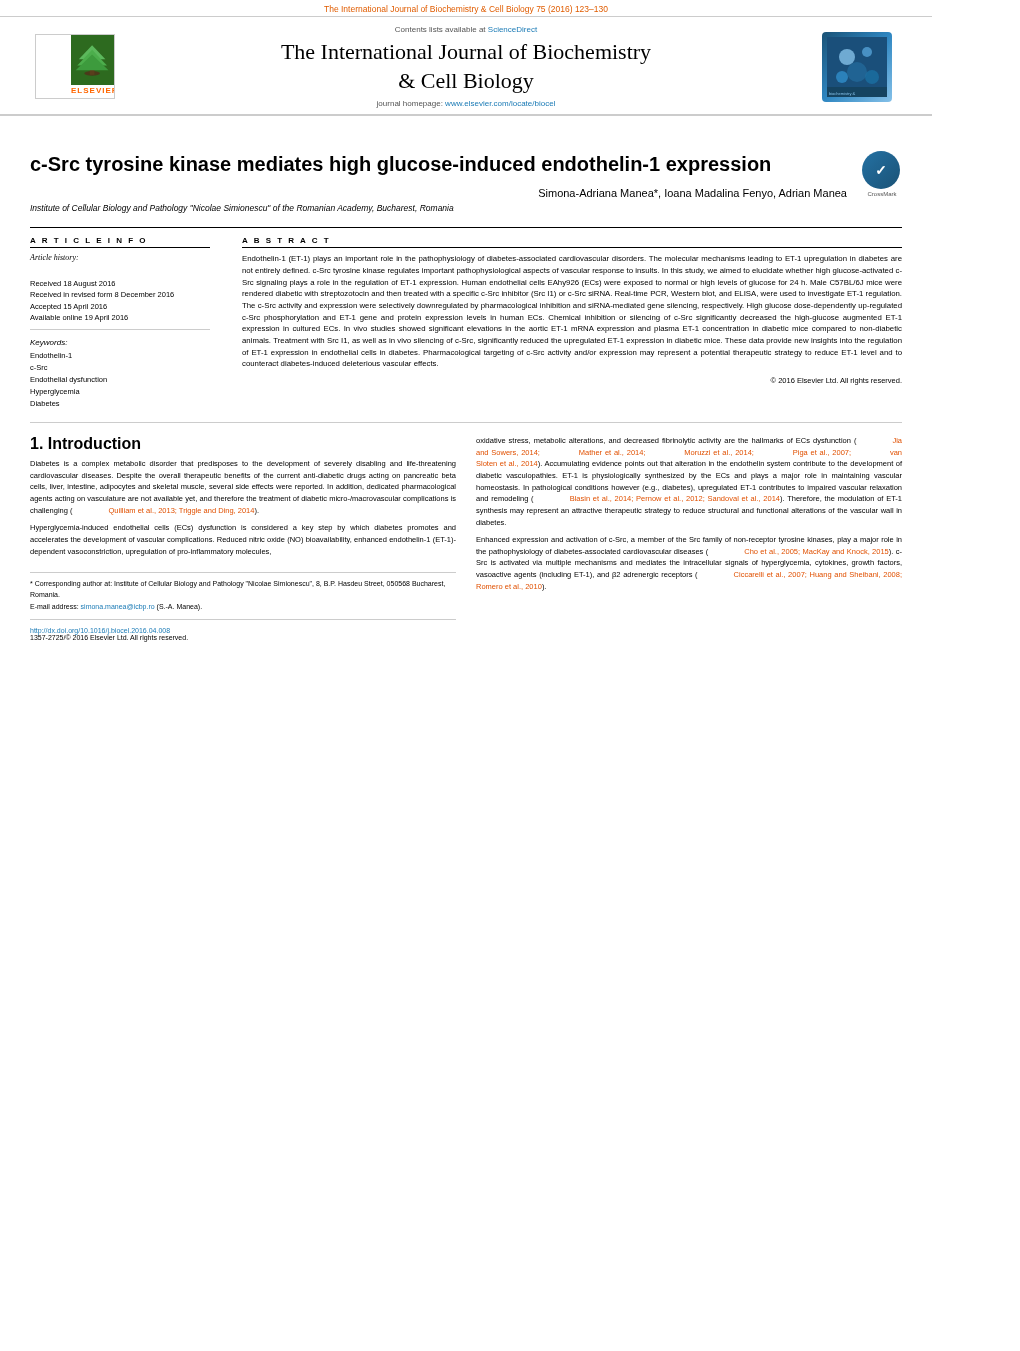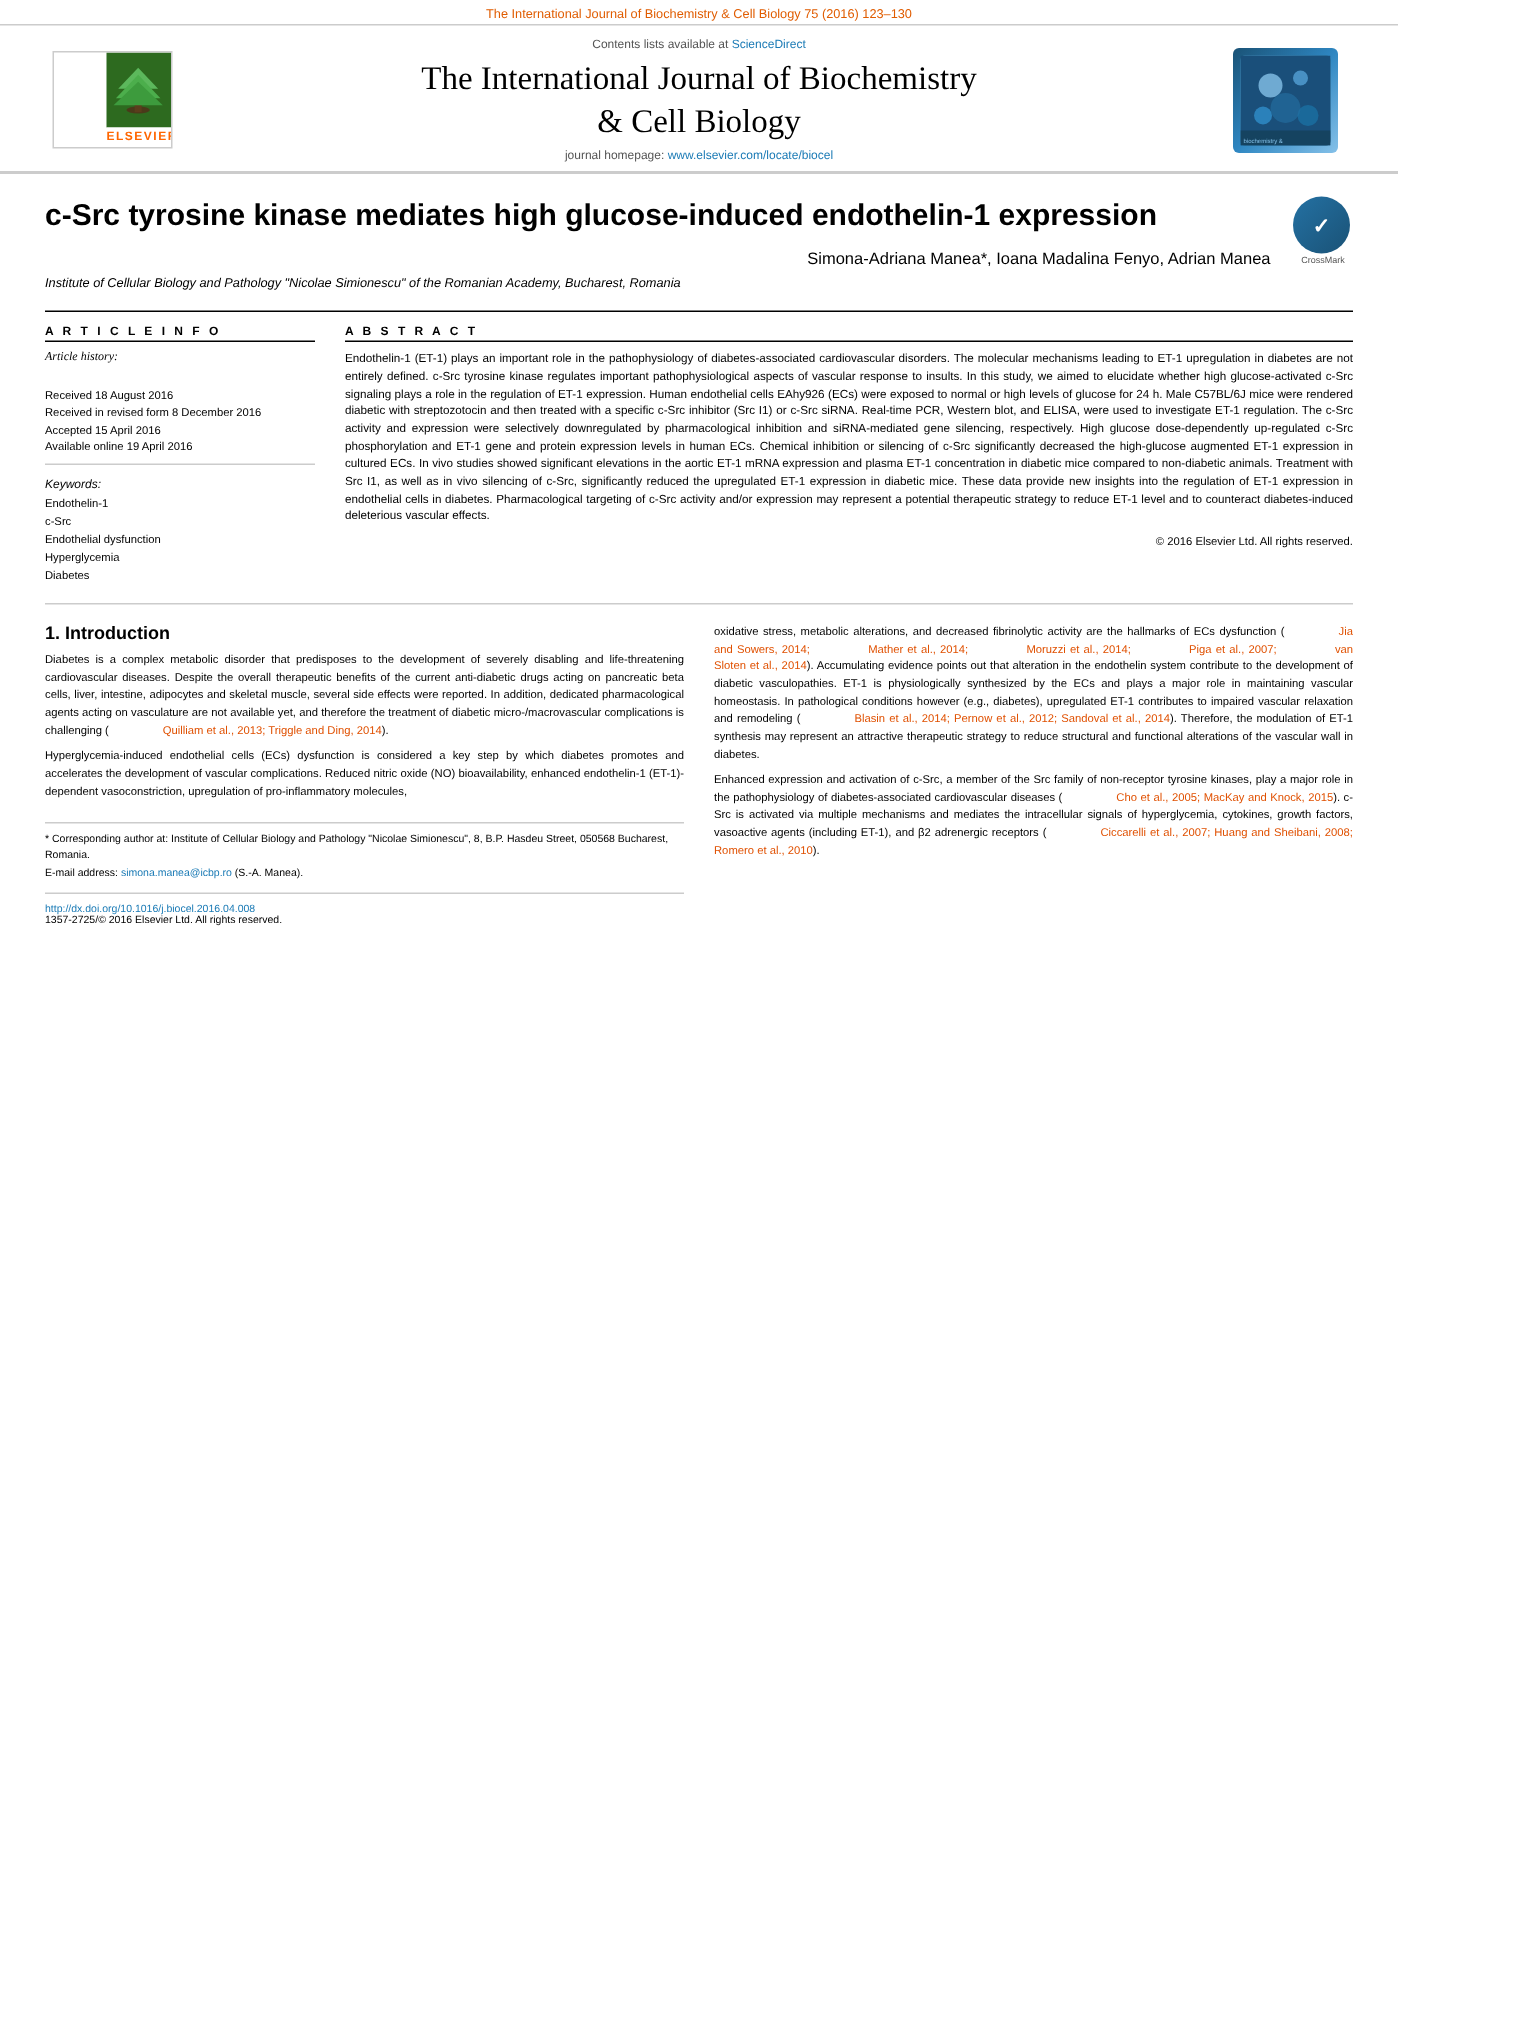--- a/index.html
+++ b/index.html
@@ -117,20 +117,21 @@
     }
 
     
     .article-title-section {
       display: flex;
       align-items: flex-start;
       justify-content: space-between;
       margin-bottom: 8px;
       border-bottom: 1px solid #000;
       padding-bottom: 8px;
+      margin-top: 20px;
     }
 
     .article-title-text {
       flex: 1;
     }
 
     .article-main-title {
       font-family: Arial, sans-serif;
       font-size: 20px;
       font-weight: bold;
@@ -172,21 +173,21 @@
       justify-content: center;
       color: white;
       font-weight: bold;
       font-size: 14px;
       font-family: Arial, sans-serif;
     }
 
     
     .two-column-info {
       display: flex;
-      gap: 20px;
+      gap: 32px;
       margin-bottom: 10px;
     }
 
     .article-info-col {
       width: 180px;
       flex-shrink: 0;
     }
 
     .abstract-col {
       flex: 1;
@@ -260,21 +261,21 @@
       display: flex;
       gap: 20px;
     }
 
     .body-col {
       flex: 1;
     }
 
     .section-heading {
       font-family: Arial, sans-serif;
-      font-size: 12px;
+      font-size: 16px;
       font-weight: bold;
       margin-bottom: 5px;
       color: #000;
     }
 
     .body-text {
       font-family: Arial, sans-serif;
       font-size: 7.5px;
       line-height: 1.55;
       color: #000;

